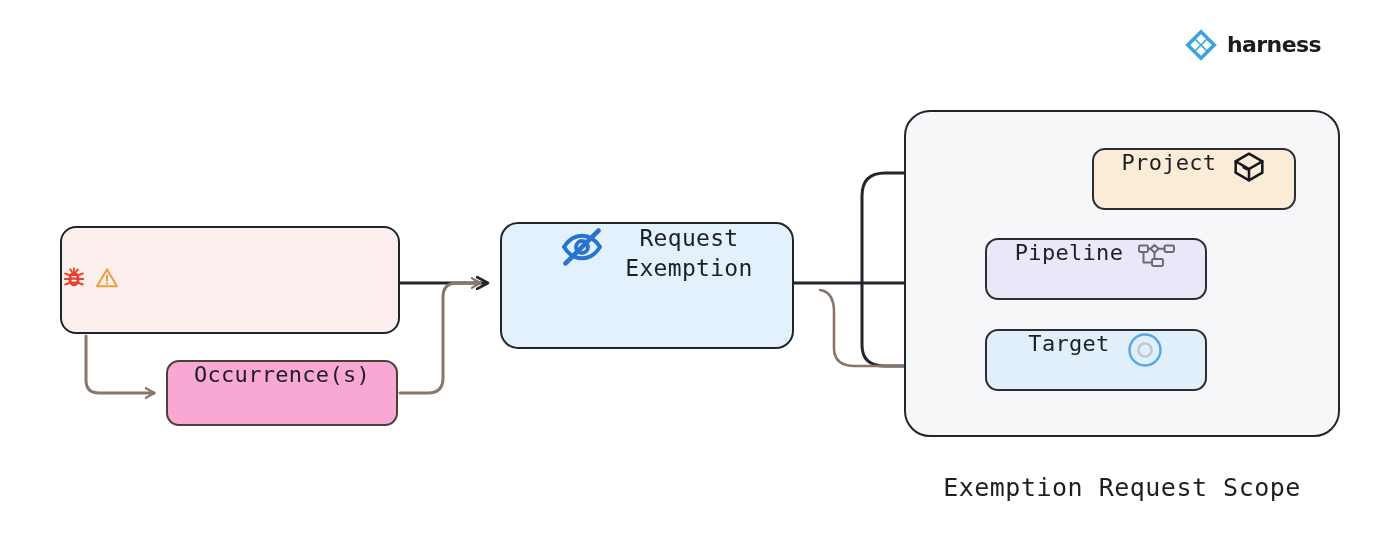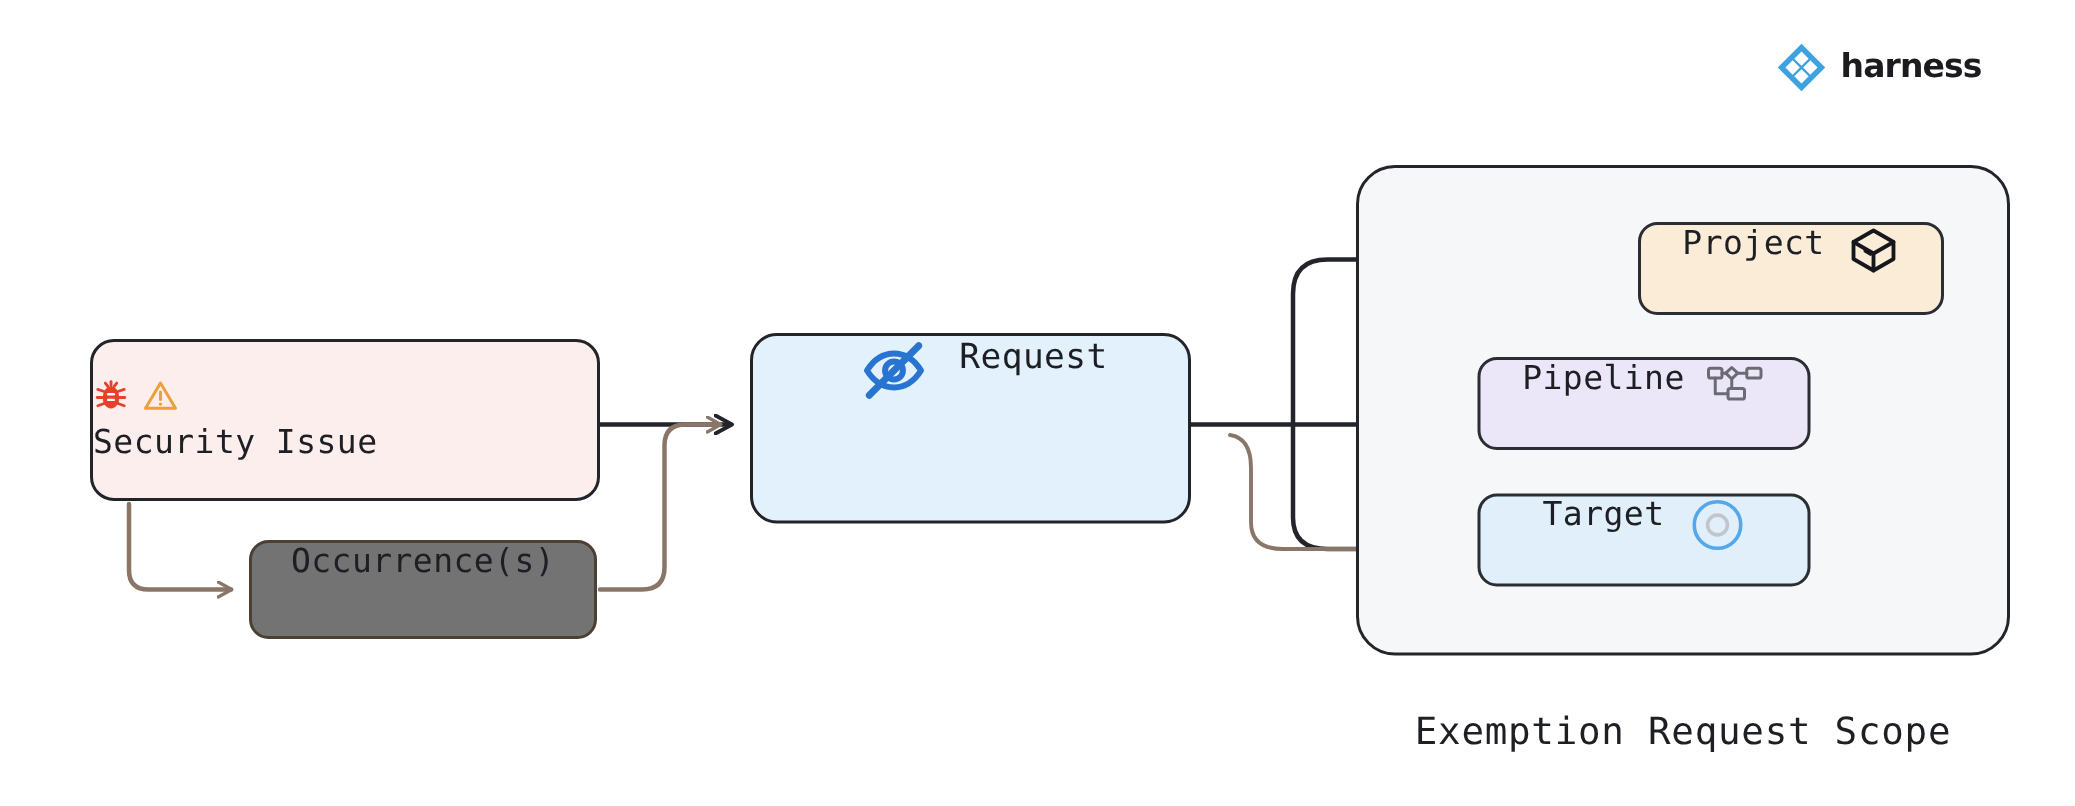--- a/index.html
+++ b/index.html
@@ -76,21 +76,21 @@
     justify-content: center;
     gap: 9px;
     height: 26px;
     margin-bottom: 4px;
   }
 
   
   #node-occurrence {
     left: 166px; top: 360px;
     width: 232px; height: 66px;
-    background: #737373;
+    background: #f9a8d4;
     border-color: #4a4036;
     border-radius: 13px;
   }
 
   
   #node-request {
     left: 500px; top: 222px;
     width: 294px; height: 127px;
     background: #e2f1fc;
     border-color: #22242a;
@@ -220,38 +220,37 @@
         <path d="M10.1 10.8 L13.9 10.8"></path>
         <path d="M10.1 14.6 L13.9 14.6"></path>
       </g>
     </svg>
     <svg width="24" height="24" viewBox="0 0 24 24">
       <path d="M12 3.4 L22 20.2 L2 20.2 Z" fill="none" stroke="#eba038" stroke-width="2" stroke-linejoin="round"></path>
       <path d="M12 9.4 L12 14.4" stroke="#eba038" stroke-width="2" stroke-linecap="round"></path>
       <circle cx="12" cy="17.4" r="1.15" fill="#eba038"></circle>
     </svg>
   </div>
-  <span>Security Issue</span>
 </div>
 
 <div class="node" id="node-occurrence">
   <span>Occurrence(s)</span>
 </div>
 
 <div class="node" id="node-request">
   <span class="nodeicon">
     <svg width="46" height="46" viewBox="0 0 24 24">
       <g fill="none" stroke="#2874d0" stroke-width="2.1" stroke-linecap="round" stroke-linejoin="round">
         <path d="M2.6 12 C5 8.2 8.4 6.1 12 6.1 C15.6 6.1 19 8.2 21.4 12 C19 15.8 15.6 17.9 12 17.9 C8.4 17.9 5 15.8 2.6 12 Z"></path>
         <circle cx="12" cy="12" r="3.1"></circle>
         <path d="M3.4 20.6 L20.6 3.4" stroke-width="2.4"></path>
       </g>
     </svg>
   </span>
-  <span class="label"><span>Request</span><br></span>
+  <span class="label"><span>Request</span><br><span>Exemption</span></span>
 </div>
 
 <div class="node" id="node-project">
   <span>Project</span>
   <span class="nodeicon">
     <svg width="34" height="34" viewBox="0 0 24 24">
       <g fill="none" stroke="#15171c" stroke-width="1.8" stroke-linejoin="round" stroke-linecap="round">
         <path d="M12 2.6 L21.4 8 L12 13.4 L2.6 8 Z"></path>
         <path d="M2.6 8 L2.6 16 L12 21.4 L21.4 16 L21.4 8"></path>
         <path d="M12 13.4 L12 21.4"></path>

